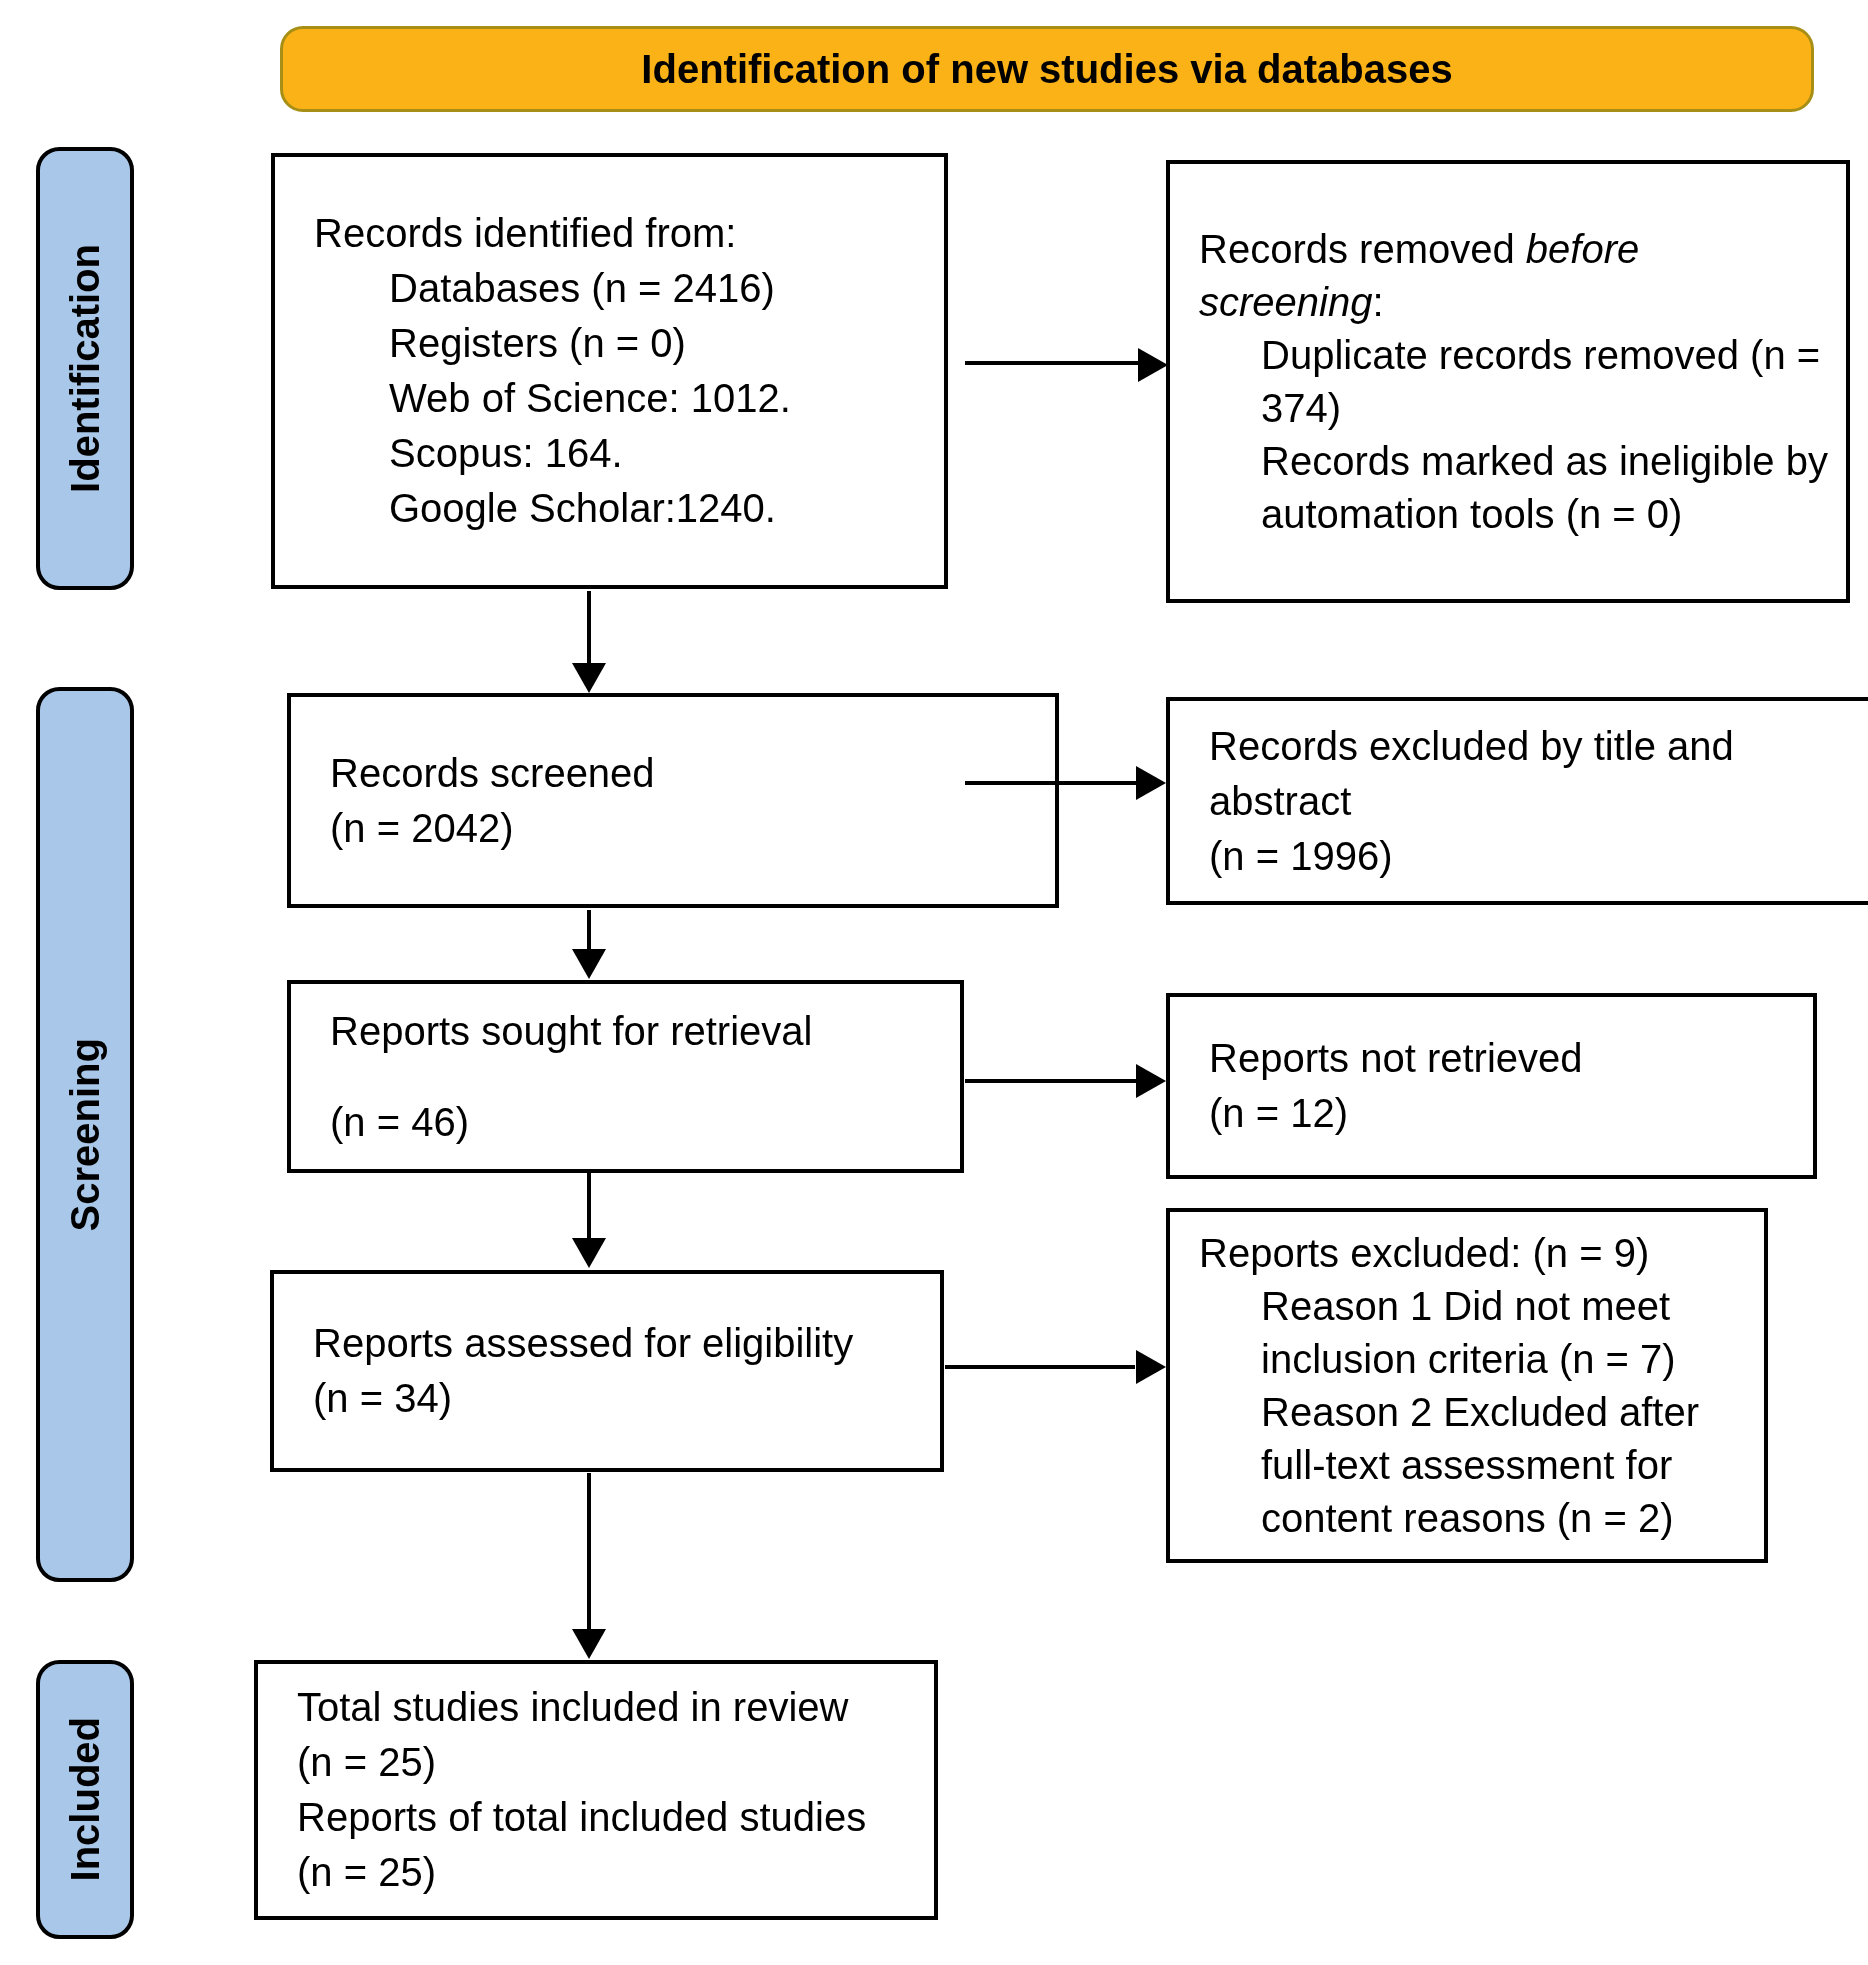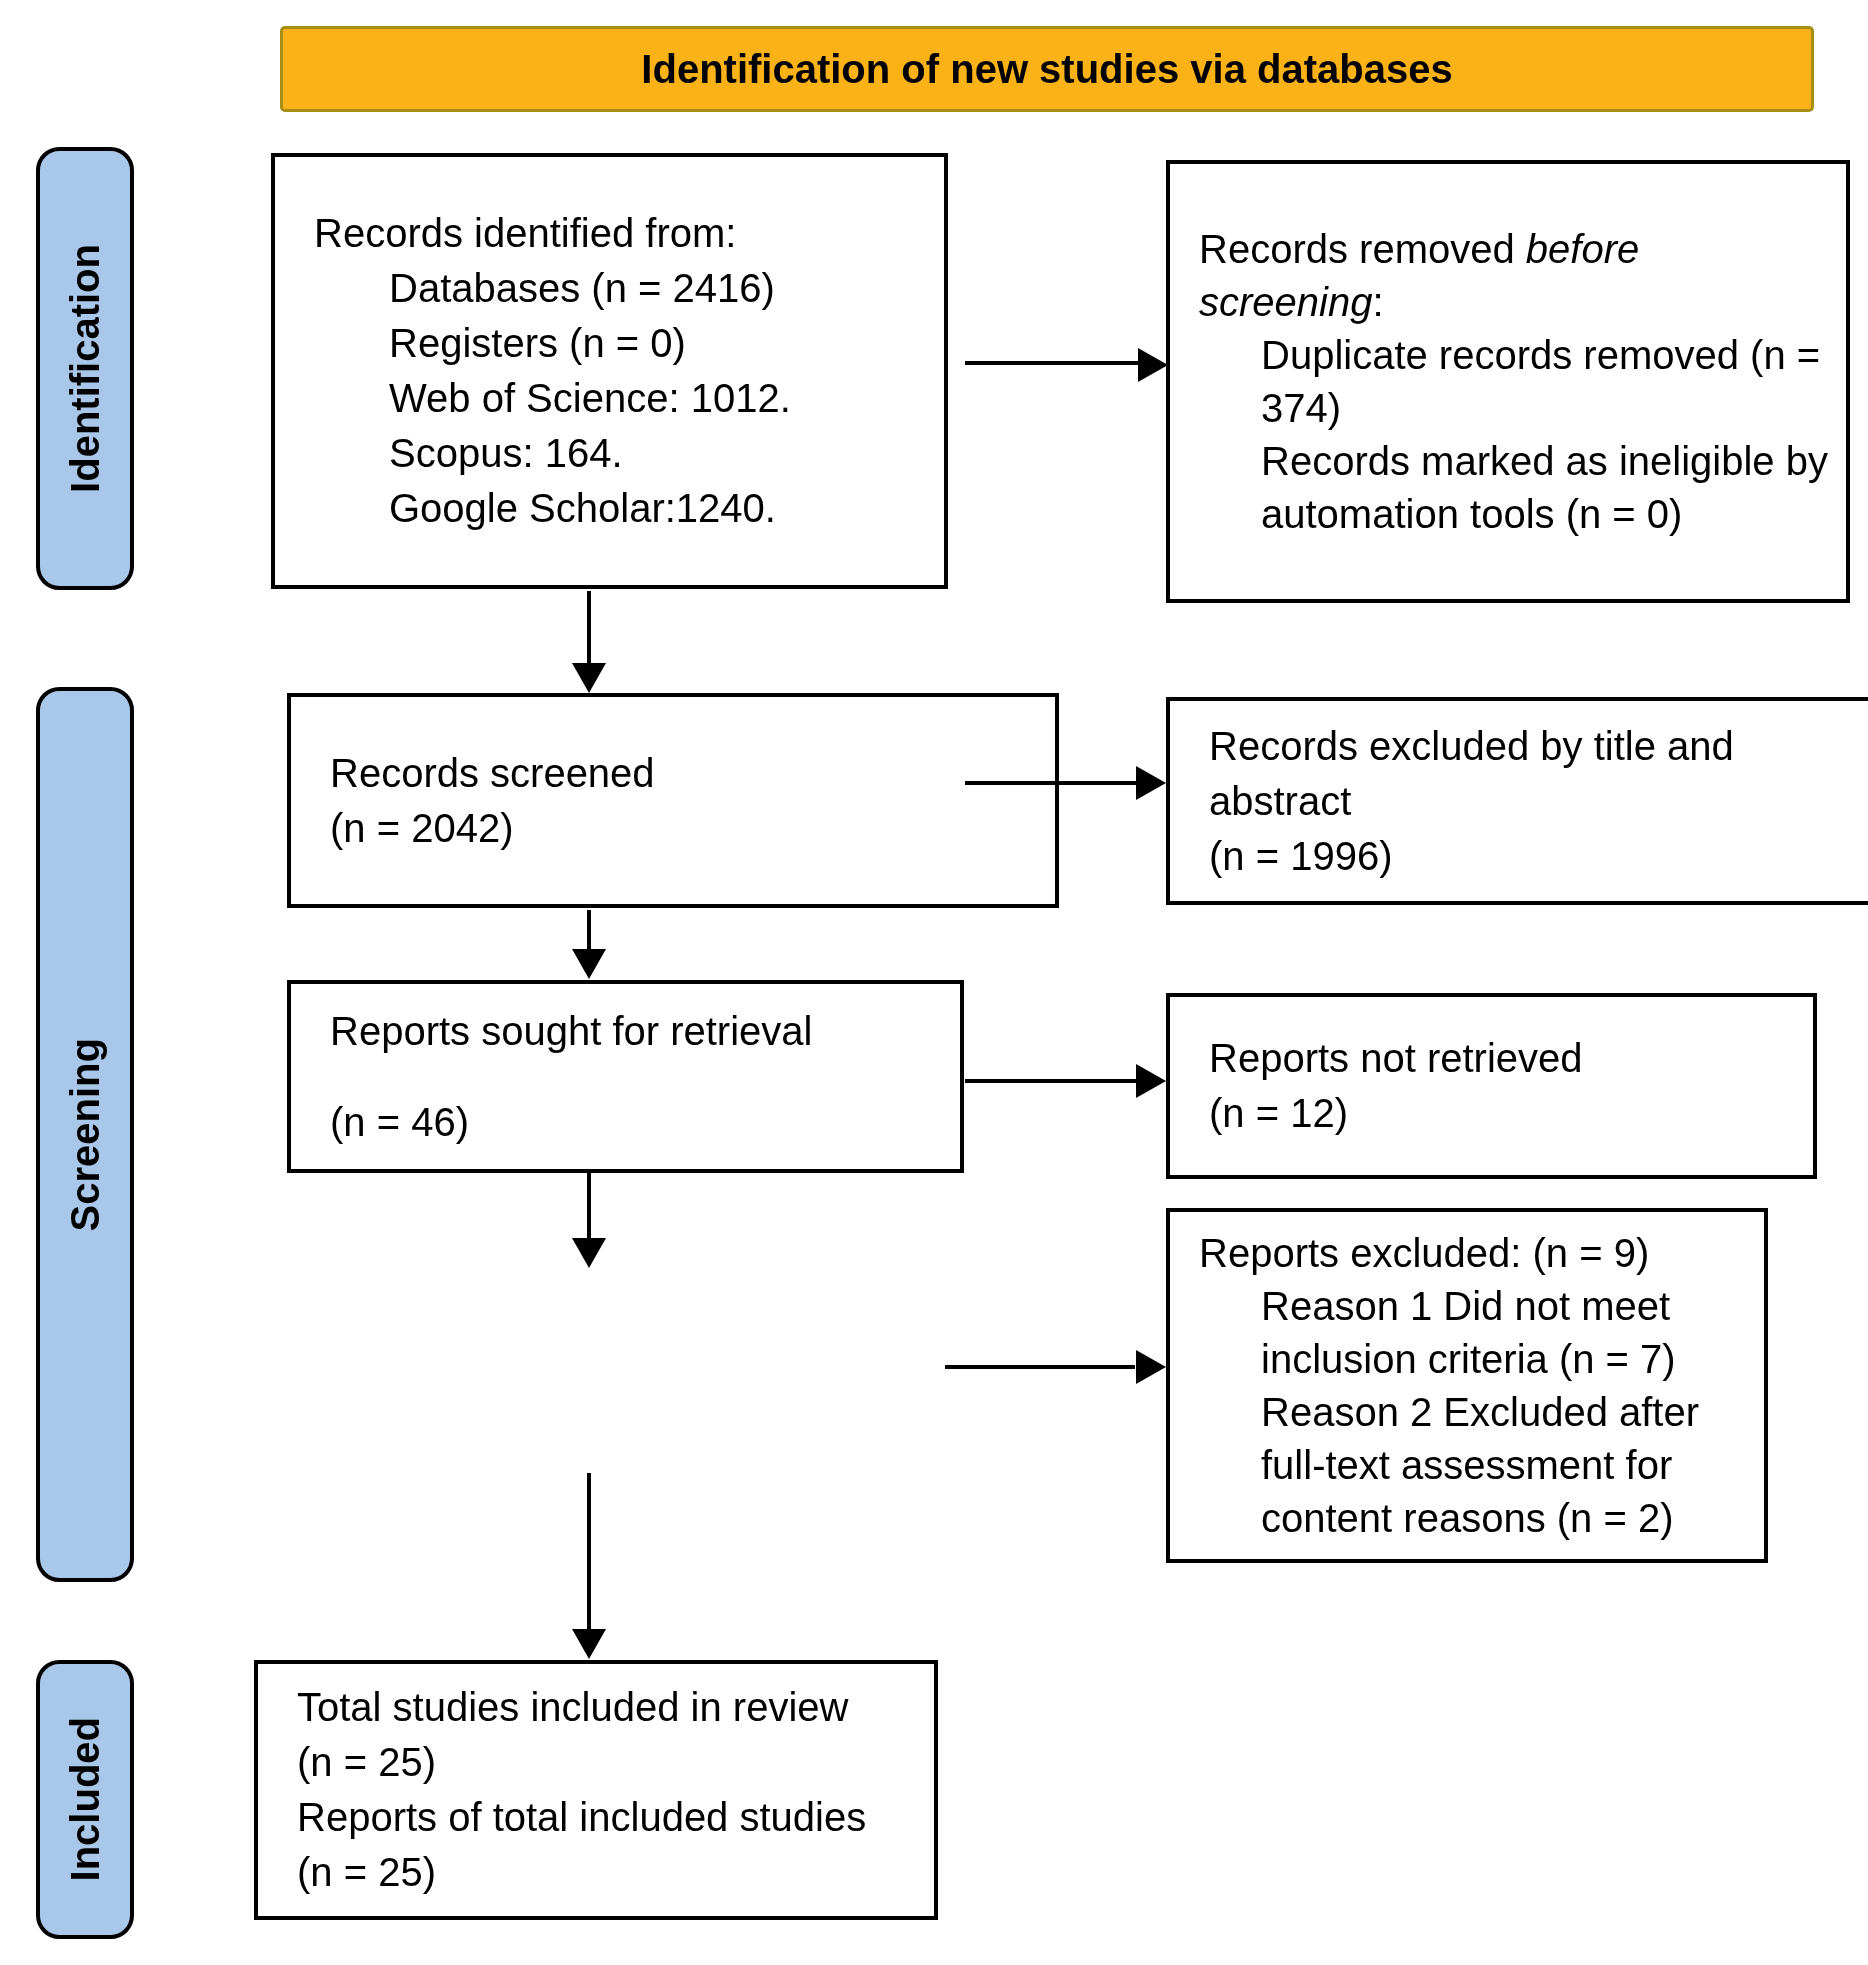--- a/index.html
+++ b/index.html
@@ -16,21 +16,21 @@
     color: #000000;
   }
 
   
   .banner {
     position: absolute;
     left: 280px; top: 26px;
     width: 1534px; height: 86px;
     background: #FBB217;
     border: 3.9px solid #A78F16;
-    border-radius: 5px;
+    border-radius: 23px;
     box-sizing: border-box;
     display: flex;
     align-items: center;
     justify-content: center;
     font-size: 40px;
     font-weight: bold;
   }
 
   
   .stage {
@@ -149,20 +149,24 @@
   <div class="fbox" id="box-reports-sought">
     <div>Reports sought for retrieval</div>
     <div>(n = 46)</div>
   </div>
 
   <div class="fbox" id="box-reports-not-retrieved">
     <div>Reports not retrieved</div>
     <div>(n = 12)</div>
   </div>
 
+  <div class="fbox" id="box-reports-assessed">
+    <div>Reports assessed for eligibility</div>
+    <div>(n = 34)</div>
+  </div>
 
   <div class="fbox tight" id="box-reports-excluded">
     <div class="head">Reports excluded: (n = 9)</div>
     <div class="indent">Reason 1 Did not meet inclusion criteria (n = 7)</div>
     <div class="indent">Reason 2 Excluded after full-text assessment for content reasons (n = 2)</div>
   </div>
 
   <div class="fbox" id="box-included-total">
     <div>Total studies included in review</div>
     <div>(n = 25)</div>

